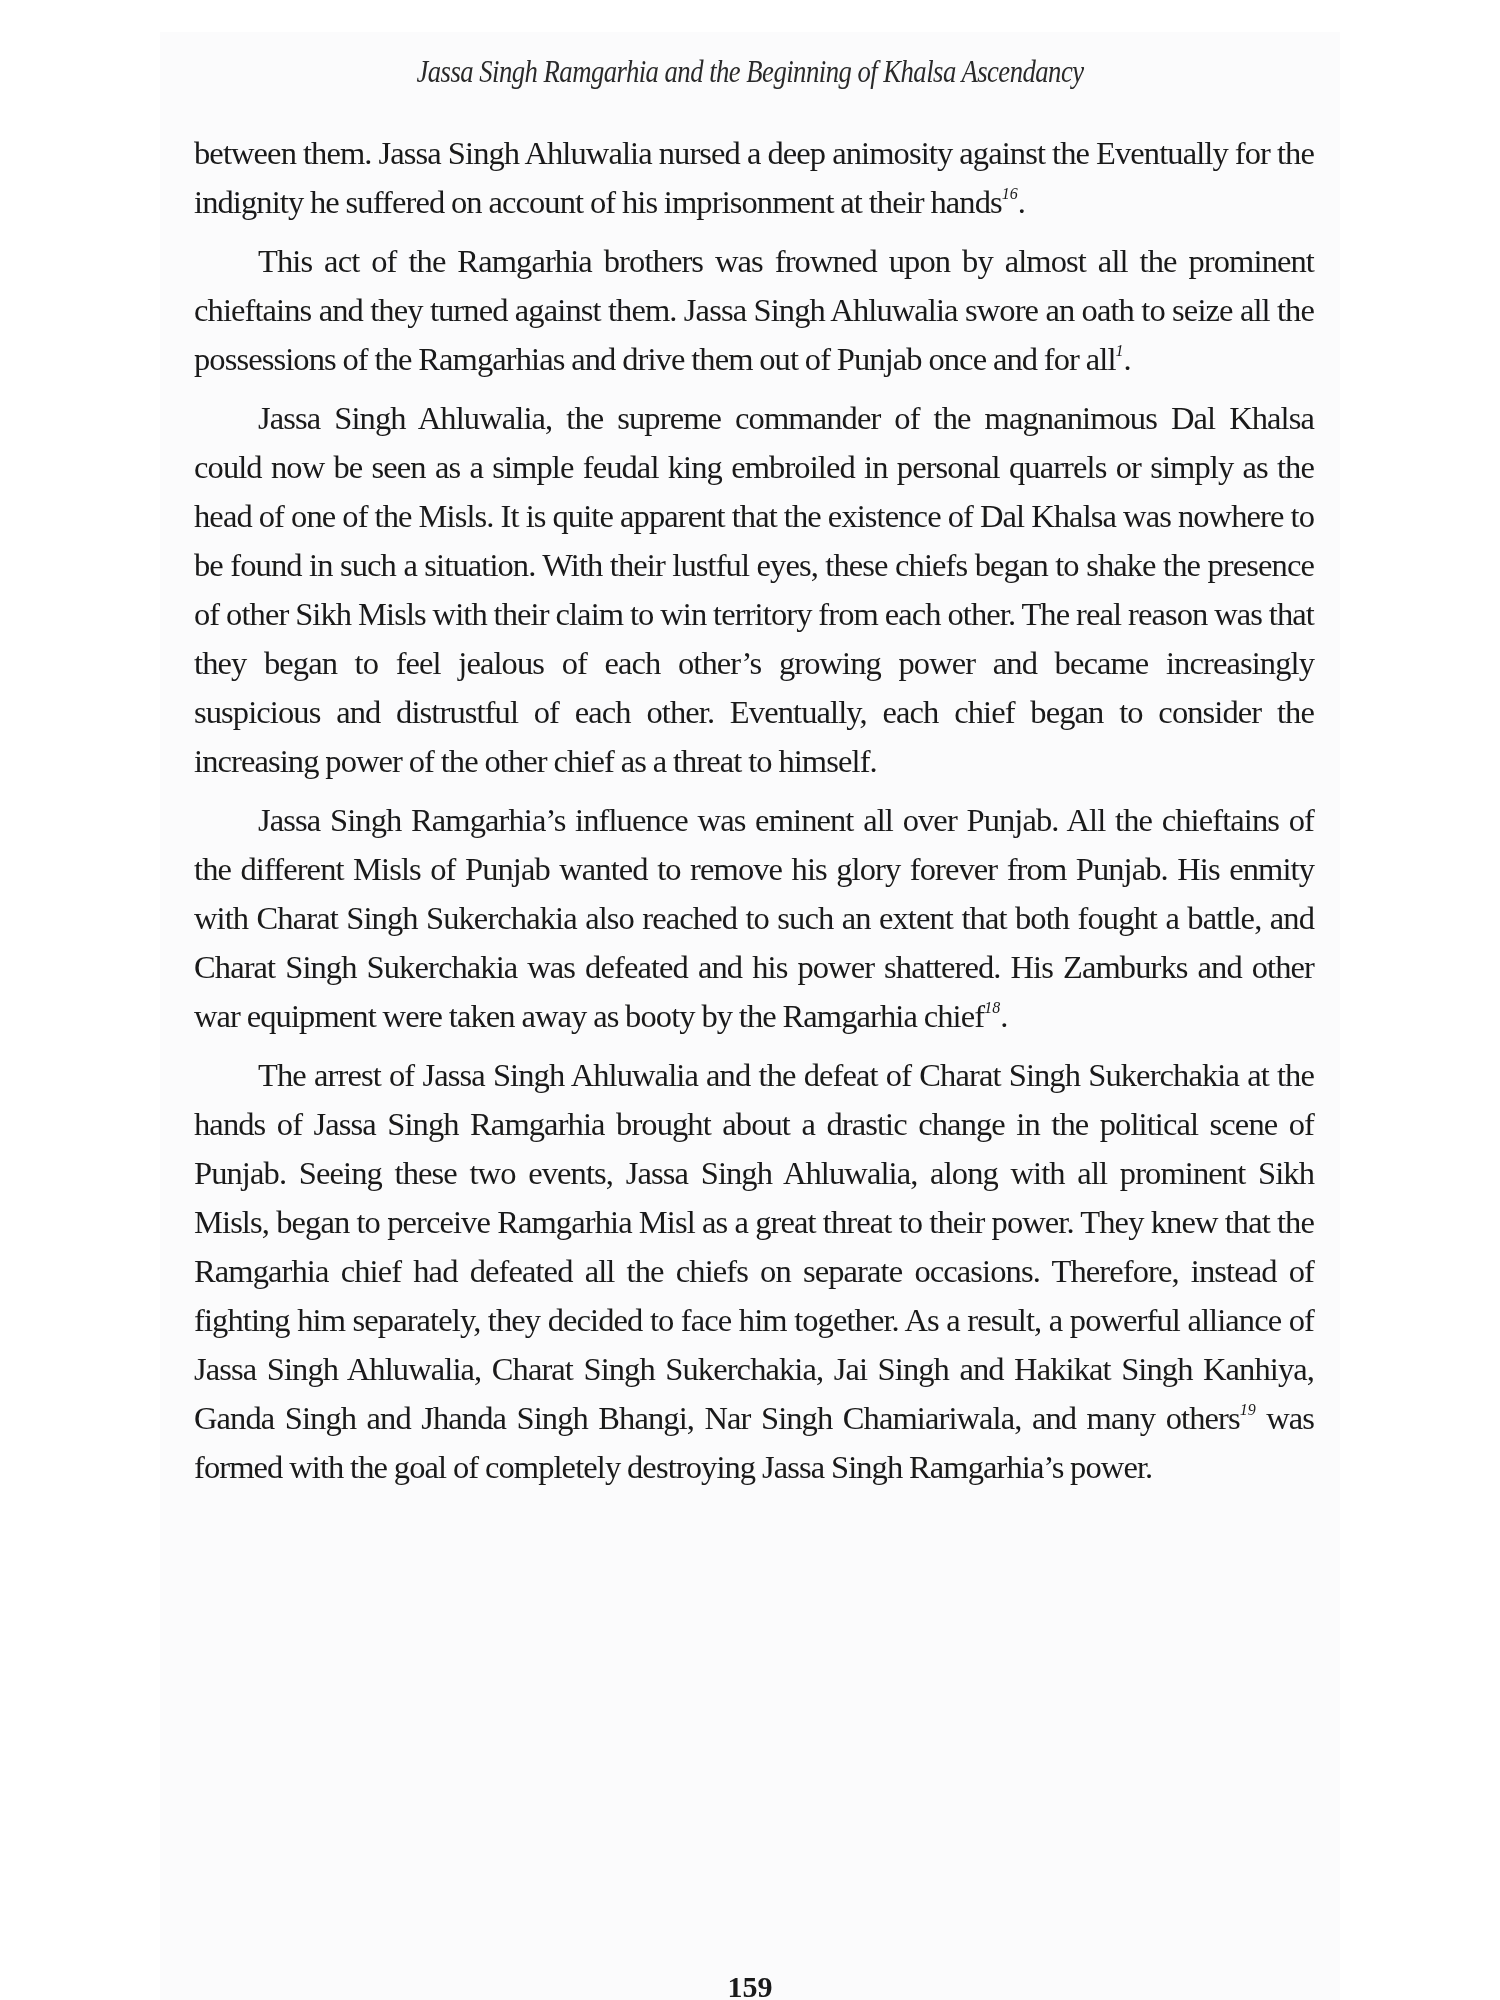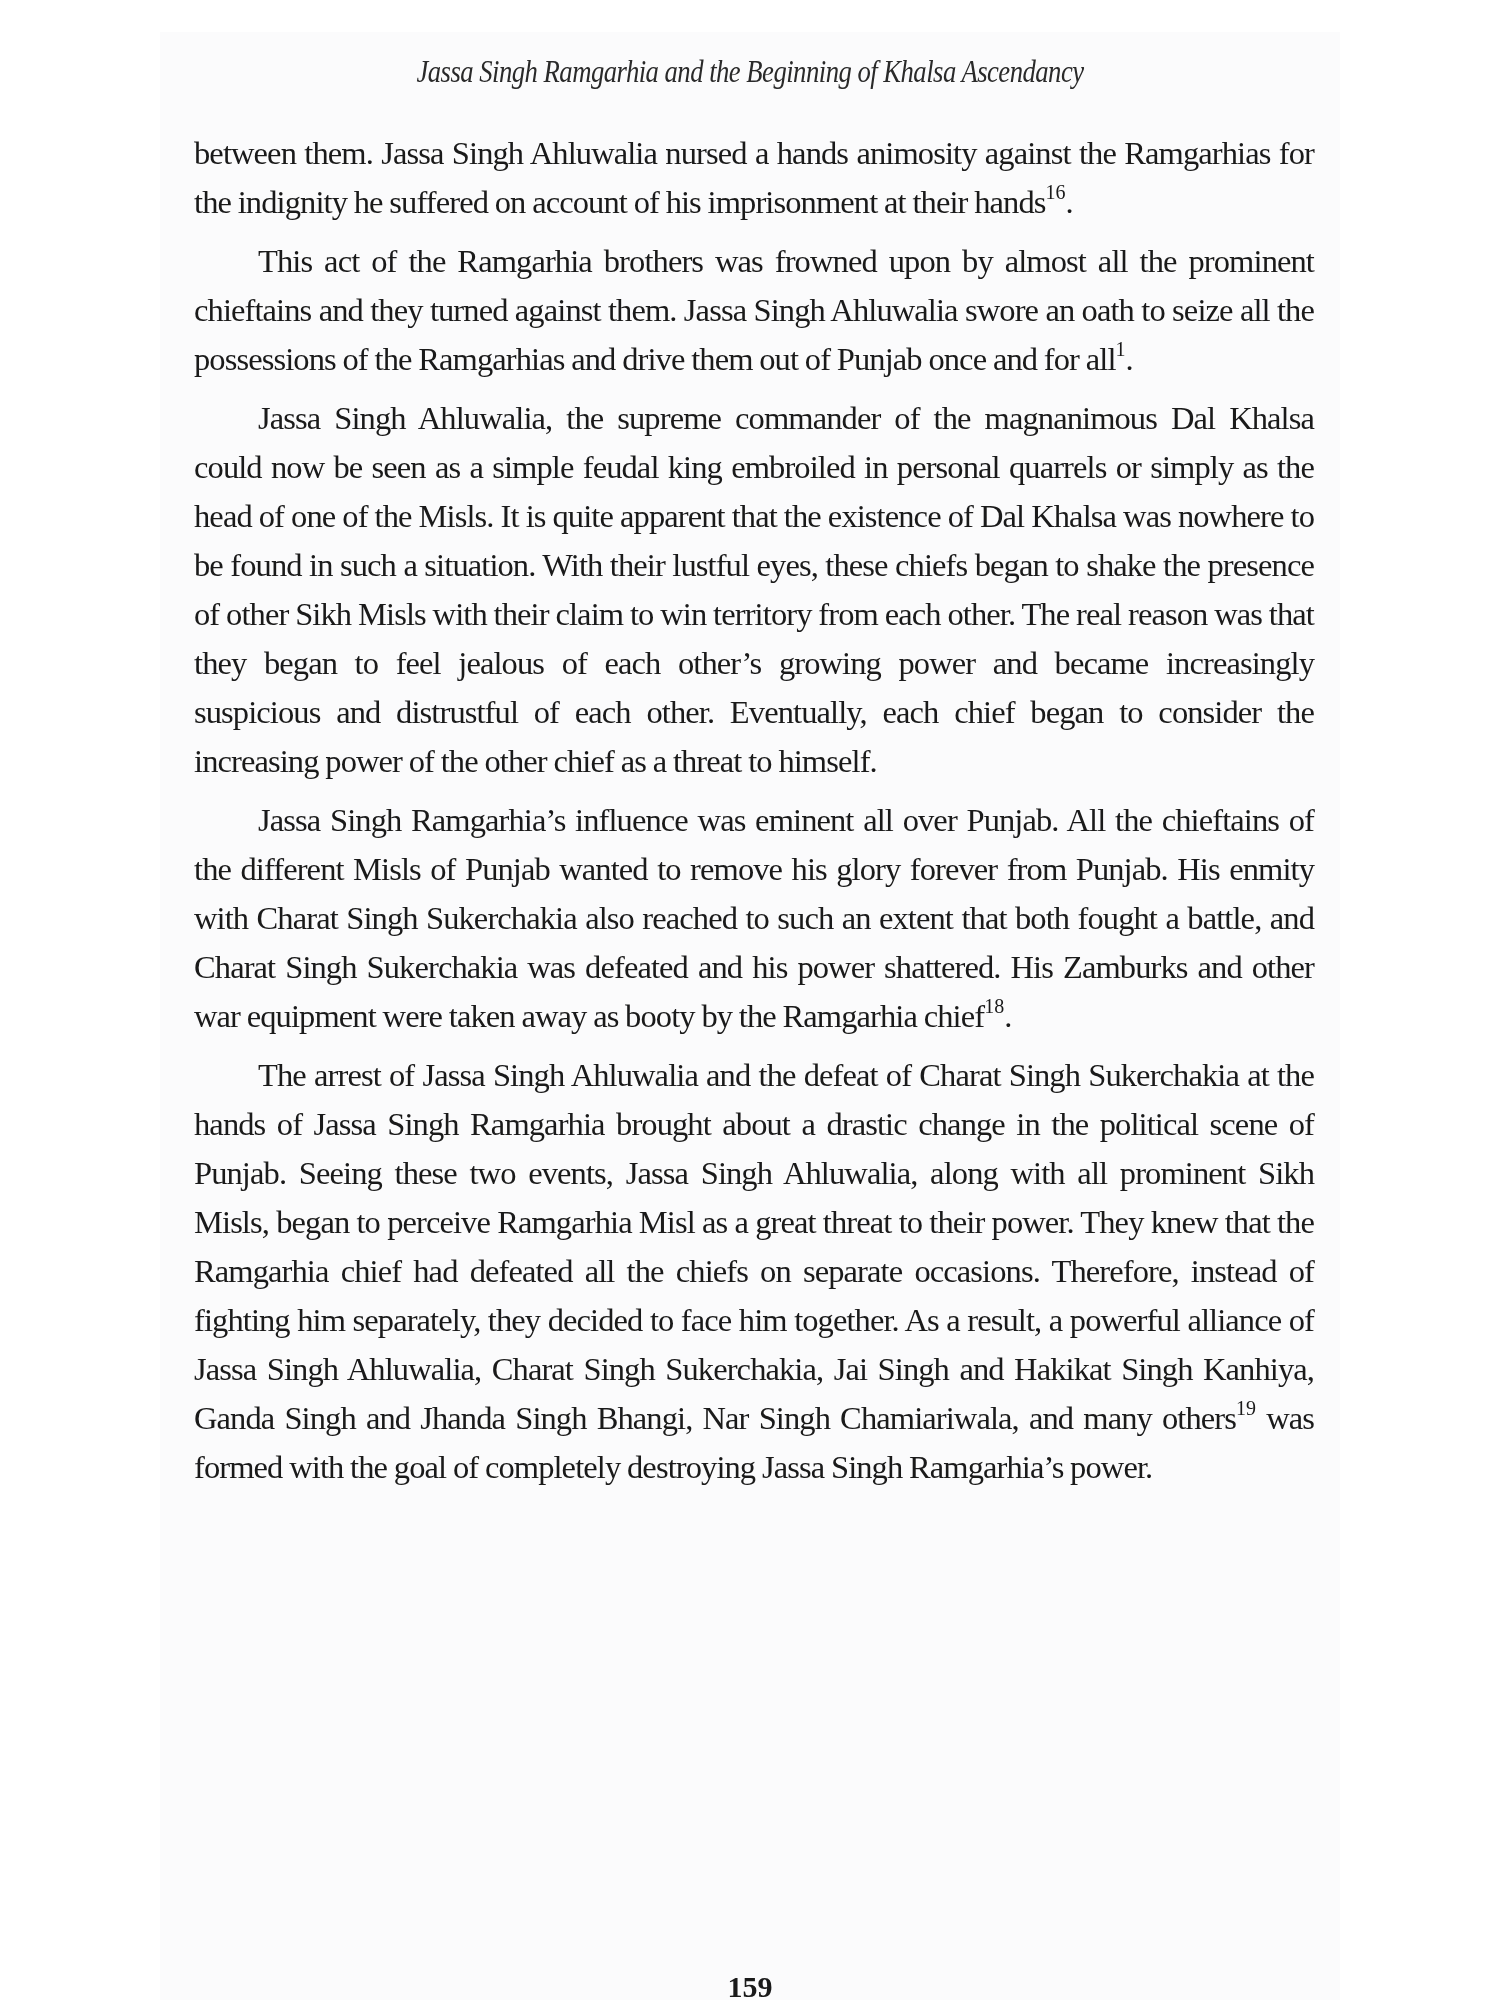--- a/index.html
+++ b/index.html
@@ -38,42 +38,43 @@
     margin: 0 0 10px 0;
     font-size: 32.5px;
     line-height: 49px;
     text-align: justify;
     text-align-last: left;
     letter-spacing: -0.9px;
     word-spacing: -0.5px;
   }
   .para.indent { text-indent: 64px; }
   .para sup {
-    font-size: 20px;
+    font-size: 16px;
     line-height: 0;
     vertical-align: 14px;
     letter-spacing: 0;
+    font-style: italic;
   }
   .folio {
     position: absolute;
     left: 0; right: 0; top: 1938px;
     text-align: center;
     font-weight: bold;
     font-size: 30px;
     color: #1a1a1a;
   }
 </style>
 </head>
 <body>
 
 <div class="page">
   <div class="running-head">Jassa Singh Ramgarhia and the Beginning of Khalsa Ascendancy</div>
 
   <div class="body-text">
-    <p class="para"><span>between them. Jassa Singh Ahluwalia nursed a hands animosity against the Ramgarhias for the indignity he suffered on account of his imprisonment at their hands</span><sup>16</sup><span>.</span></p>
+    <p class="para"><span>between them. Jassa Singh Ahluwalia nursed a deep animosity against the Eventually for the indignity he suffered on account of his imprisonment at their hands</span><sup>16</sup><span>.</span></p>
 
     <p class="para indent"><span>This act of the Ramgarhia brothers was frowned upon by almost all the prominent chieftains and they turned against them. Jassa Singh Ahluwalia swore an oath to seize all the possessions of the Ramgarhias and drive them out of Punjab once and for all</span><sup>1</sup><span>.</span></p>
 
     <p class="para indent"><span>Jassa Singh Ahluwalia, the supreme commander of the magnanimous Dal Khalsa could now be seen as a simple feudal king embroiled in personal quarrels or simply as the head of one of the Misls. It is quite apparent that the existence of Dal Khalsa was nowhere to be found in such a situation. With their lustful eyes, these chiefs began to shake the presence of other Sikh Misls with their claim to win territory from each other. The real reason was that they began to feel jealous of each other’s growing power and became increasingly suspicious and distrustful of each other. Eventually, each chief began to consider the increasing power of the other chief as a threat to himself.</span></p>
 
     <p class="para indent"><span>Jassa Singh Ramgarhia’s influence was eminent all over Punjab. All the chieftains of the different Misls of Punjab wanted to remove his glory forever from Punjab. His enmity with Charat Singh Sukerchakia also reached to such an extent that both fought a battle, and Charat Singh Sukerchakia was defeated and his power shattered. His Zamburks and other war equipment were taken away as booty by the Ramgarhia chief</span><sup>18</sup><span>.</span></p>
 
     <p class="para indent"><span>The arrest of Jassa Singh Ahluwalia and the defeat of Charat Singh Sukerchakia at the hands of Jassa Singh Ramgarhia brought about a drastic change in the political scene of Punjab. Seeing these two events, Jassa Singh Ahluwalia, along with all prominent Sikh Misls, began to perceive Ramgarhia Misl as a great threat to their power. They knew that the Ramgarhia chief had defeated all the chiefs on separate occasions. Therefore, instead of fighting him separately, they decided to face him together. As a result, a powerful alliance of Jassa Singh Ahluwalia, Charat Singh Sukerchakia, Jai Singh and Hakikat Singh Kanhiya, Ganda Singh and Jhanda Singh Bhangi, Nar Singh Chamiariwala, and many others</span><sup>19</sup><span> was formed with the goal of completely destroying Jassa Singh Ramgarhia’s power.</span></p>
   </div>
 

